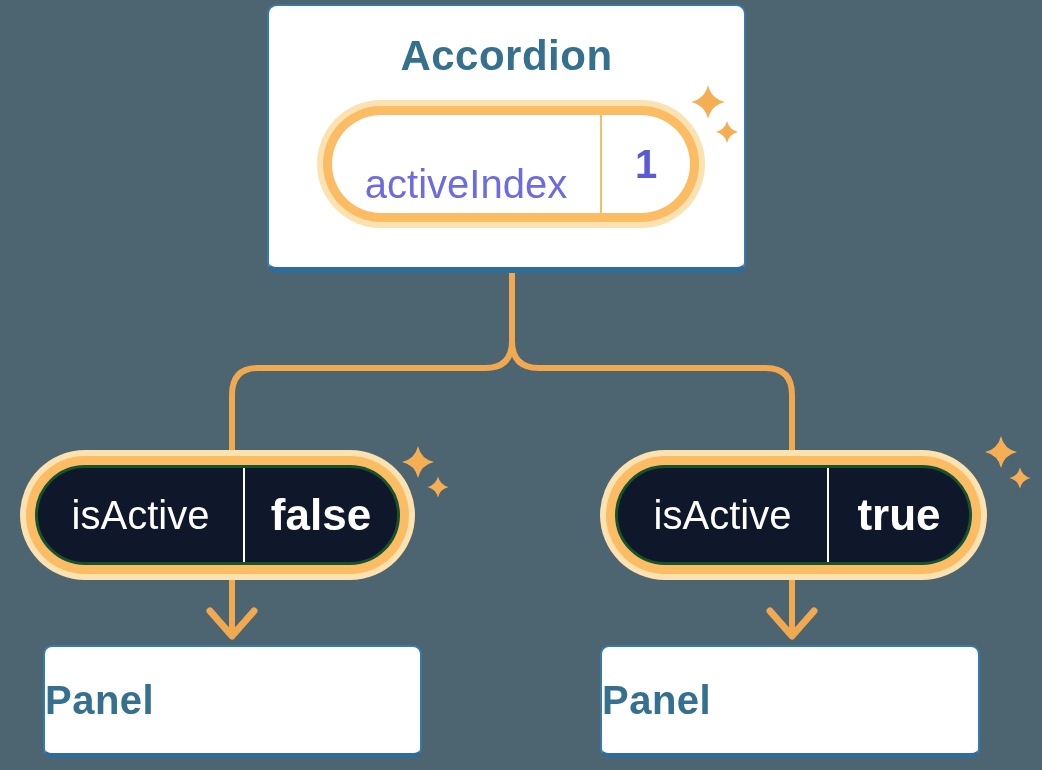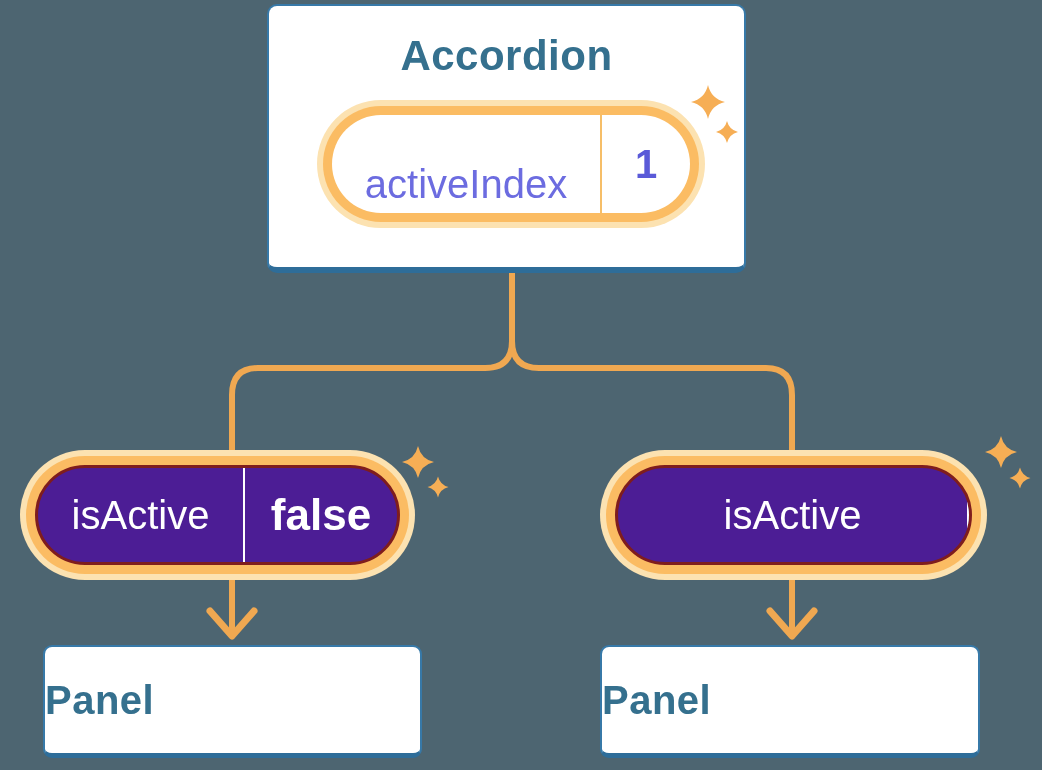--- a/index.html
+++ b/index.html
@@ -49,21 +49,21 @@
     padding:9px;
   }
   .pill-body{
     box-sizing:border-box;
     height:100%;
     border-radius:999px;
     display:flex;align-items:stretch;
     overflow:hidden;
   }
   .pill-body.white{background:#FFFFFF;}
-  .pill-body.purple{background:#4c1d95;border:3px solid #7f1d1d;}
+  .pill-body.purple{background:#0f172a;border:3px solid #14532d;}
   .pill-cell{display:flex;align-items:center;justify-content:center;}
   .cell-name{flex:1 1 auto;}
   .pill-divider{width:2px;flex:0 0 2px;}
   .pill-divider.orange{background:#F6BE68;}
   .pill-divider.white{background:#FFFFFF;}
 
   .state-pill{left:317px;top:100px;width:388px;height:128px;}
   .state-pill .cell-value{flex:0 0 88px;}
   .state-name{color:#6C6CE0;font-size:40px;font-weight:500;margin-top:40px;}
   .state-value{color:#5A5AD8;font-size:40px;font-weight:700;}
@@ -116,20 +116,21 @@
         <div class="pill-cell cell-value prop-value">false</div>
       </div>
     </div>
   </div>
 
   <div class="pill prop-pill right">
     <div class="pill-ring">
       <div class="pill-body purple">
         <div class="pill-cell cell-name prop-name">isActive</div>
         <div class="pill-divider white"></div>
+        <div class="pill-cell cell-value prop-value">true</div>
       </div>
     </div>
   </div>
 
   <div class="comp-box panel-box left">
     <div class="comp-title">Panel</div>
   </div>
   <div class="comp-box panel-box right">
     <div class="comp-title">Panel</div>
   </div>

